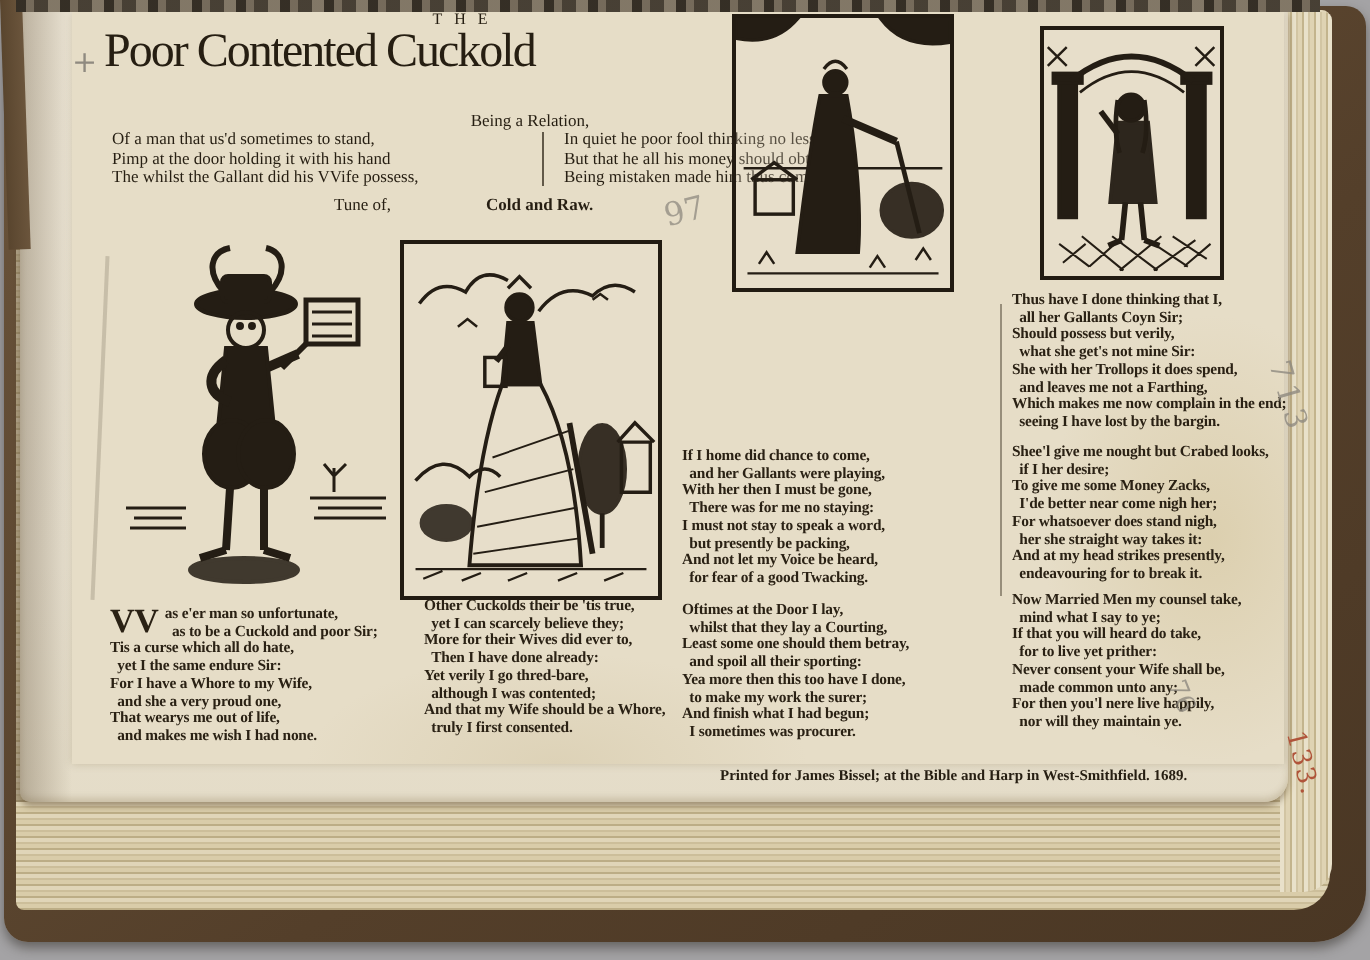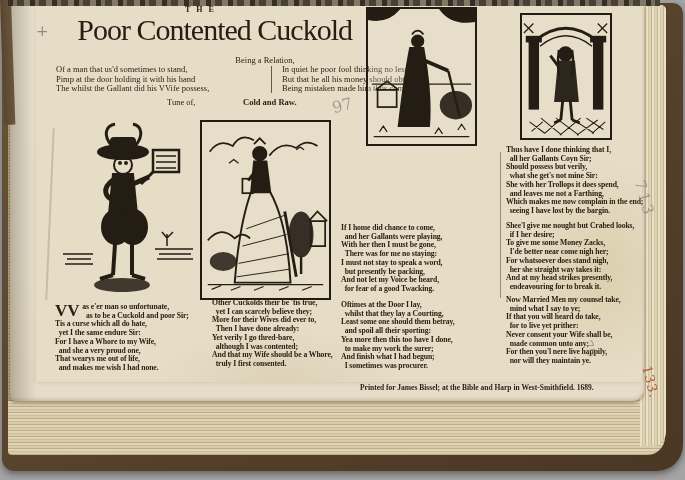--- a/index.html
+++ b/index.html
@@ -26,22 +26,22 @@
            radial-gradient(ellipse 180px 80px at 40% 100%, rgba(180,160,110,.18), transparent 70%),
            #e6ddc7;
          box-shadow:0 0 4px rgba(120,100,60,.25);}
   .top-edge{position:absolute;left:8px;top:0;width:652px;height:6px;
          background:repeating-linear-gradient(90deg,rgba(30,25,18,.75) 0 5px,rgba(110,100,85,.4) 5px 9px,rgba(30,25,18,.55) 9px 16px,rgba(140,130,112,.45) 16px 22px),#7a6f5f;}
   .spine-sliver{position:absolute;left:0;top:0;width:11px;height:125px;
          background:linear-gradient(90deg,#59452e,#6b553c);transform:rotate(-2deg);transform-origin:top left;}
   .crease{position:absolute;left:49px;top:128px;width:2px;height:172px;background:rgba(60,48,32,.18);transform:rotate(2.5deg);}
 
   .abs{position:absolute;}
-  .kicker{font-size:8px;letter-spacing:6px;text-align:left;font-weight:bold;}
-  .title{font-size:30px;letter-spacing:-1px;white-space:nowrap;text-align:right;}
+  .kicker{font-size:8px;letter-spacing:6px;text-align:center;font-weight:normal;}
+  .title{font-size:24px;letter-spacing:-1px;white-space:nowrap;}
   .smallcap{font-size:8.5px;}
   .lines{white-space:pre-wrap;display:block;}
   .arg{font-size:8.5px;line-height:9.6px;}
   .bl{font-family:"Liberation Serif",serif;font-weight:bold;font-size:7.7px;line-height:8.7px;letter-spacing:-0.1px;color:#2a2114;}
   .vrule{position:absolute;width:1px;background:rgba(42,33,20,.7);}
   .dropcap{float:left;font-size:17px;line-height:16px;font-weight:bold;margin:0 3px 0 0;}
   .frame{border:2.5px solid #221b12;background:rgba(234,228,212,.25);}
   .imprint{font-size:7.5px;font-weight:bold;letter-spacing:0;}
   .pencil{color:#8f8a80;font-family:"DejaVu Serif",serif;}
   .ink-red{color:#b0543a;font-family:"DejaVu Serif",serif;}

